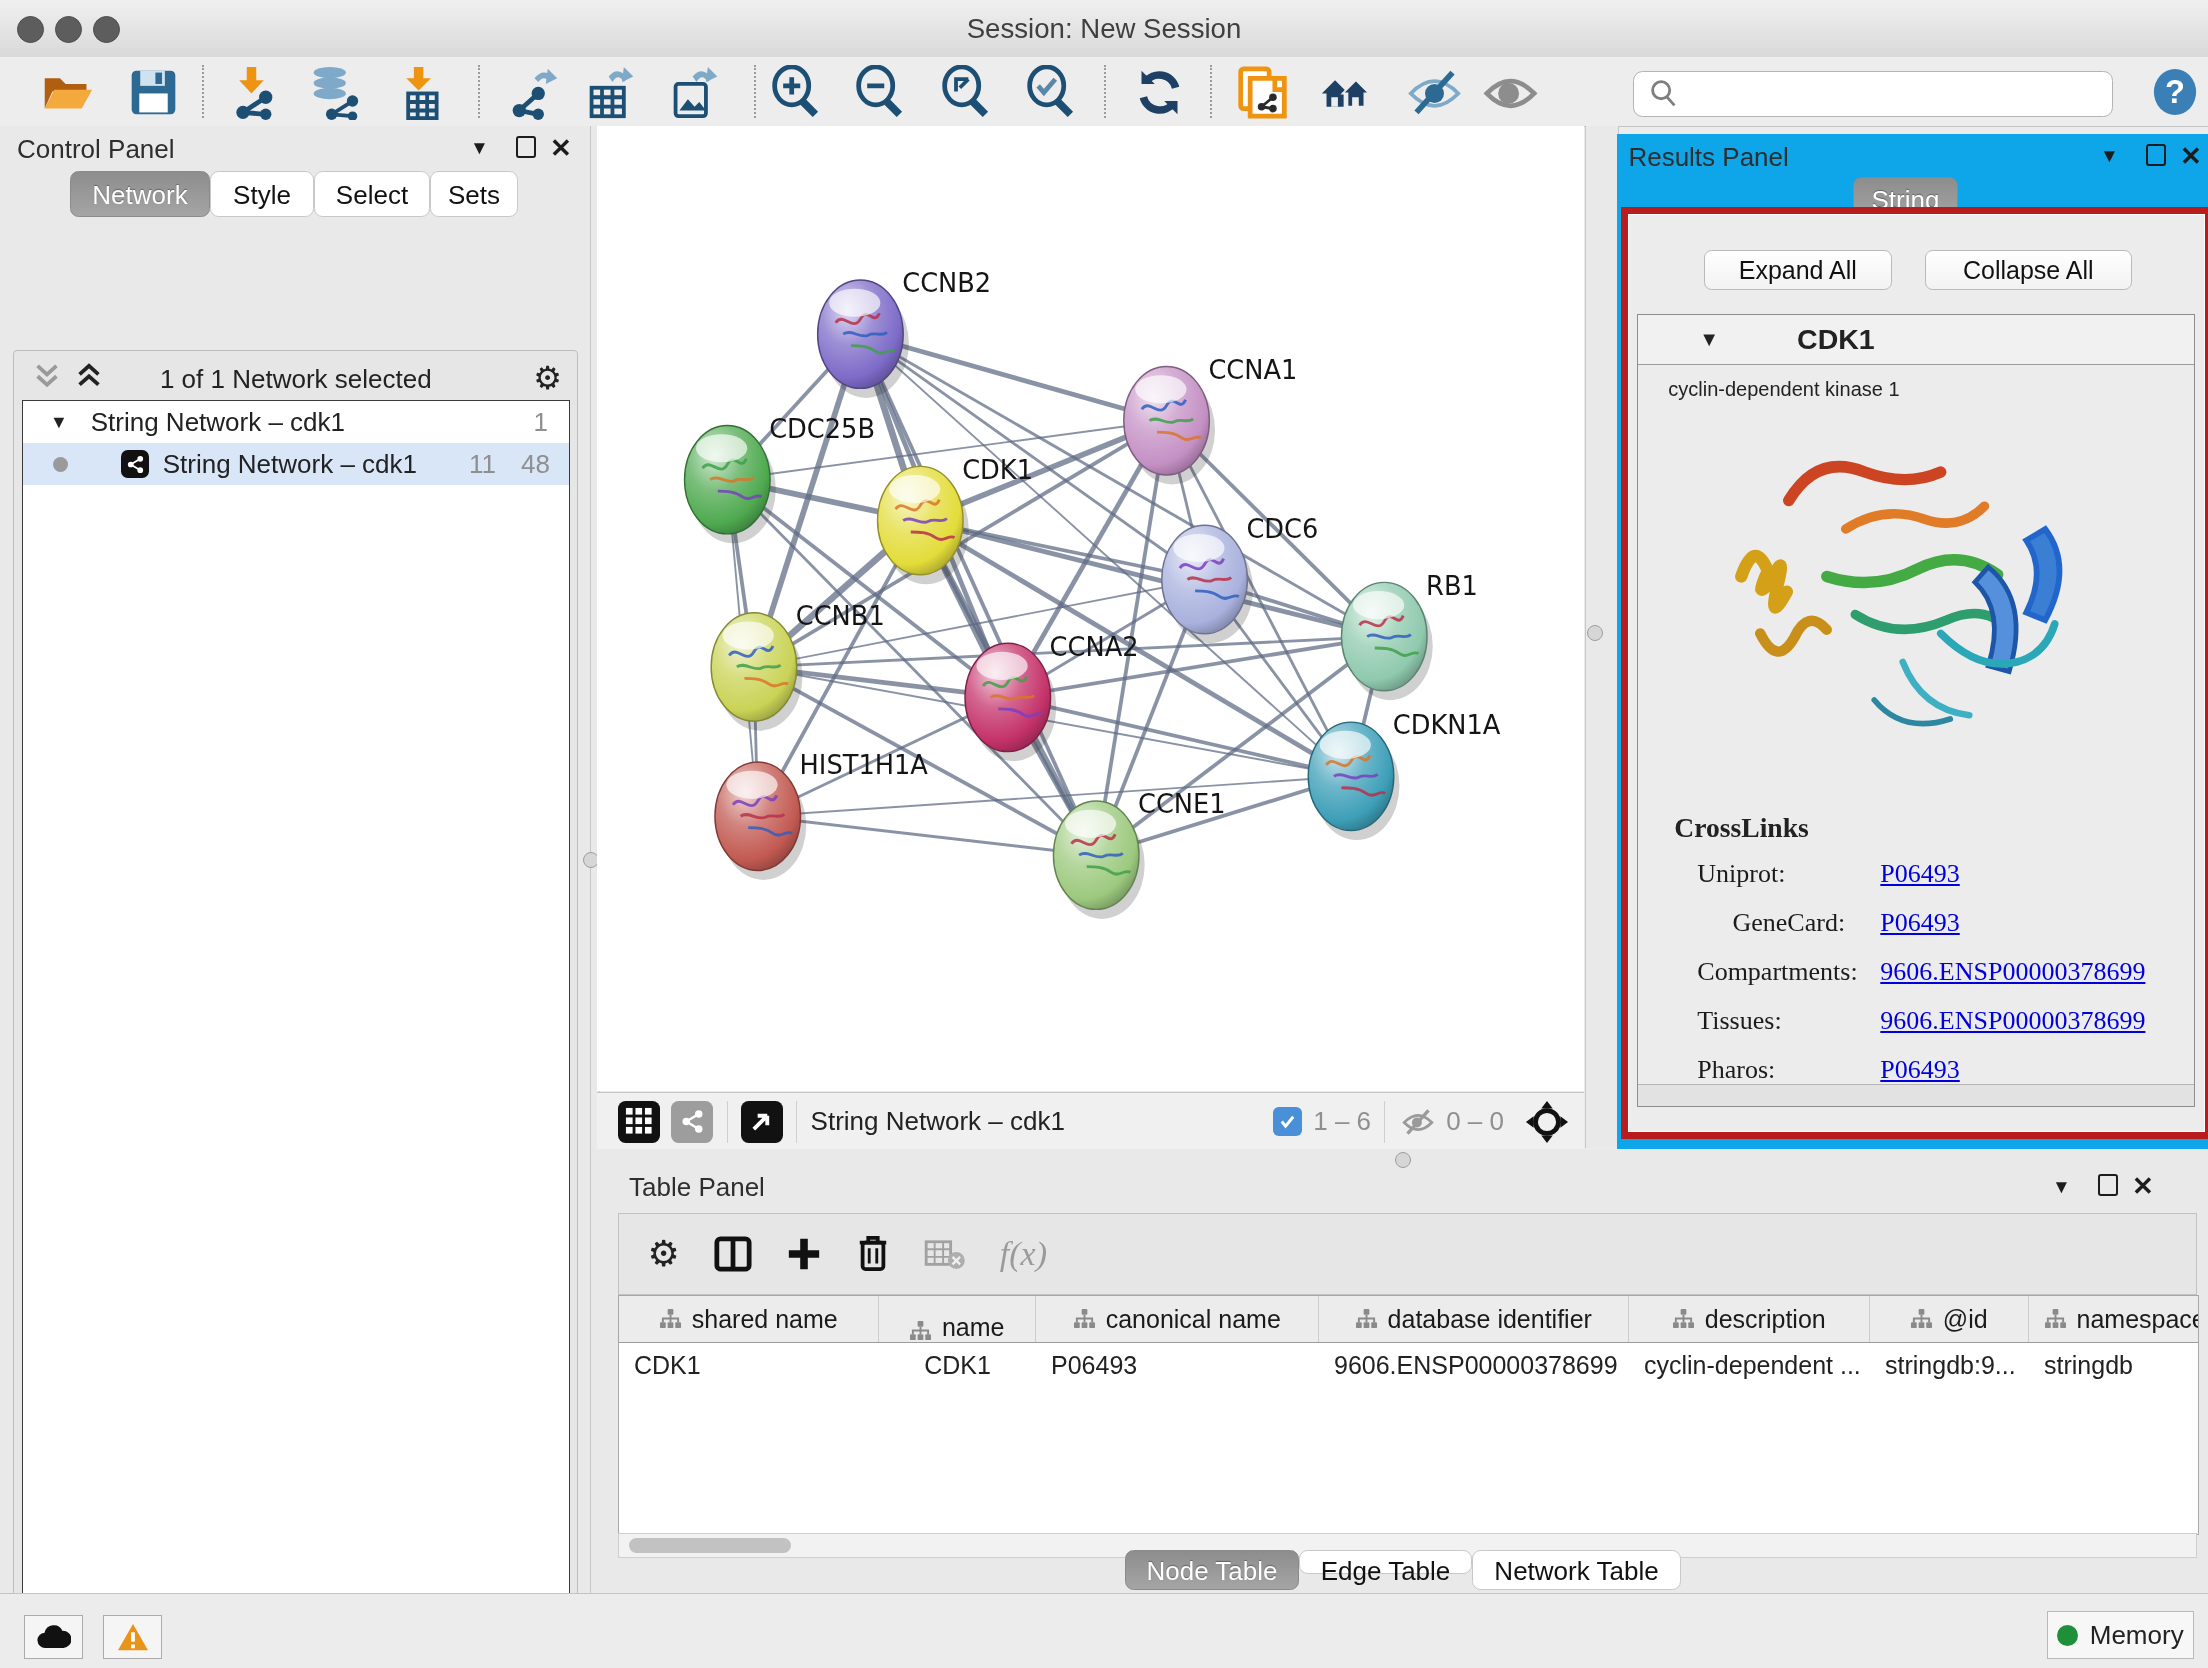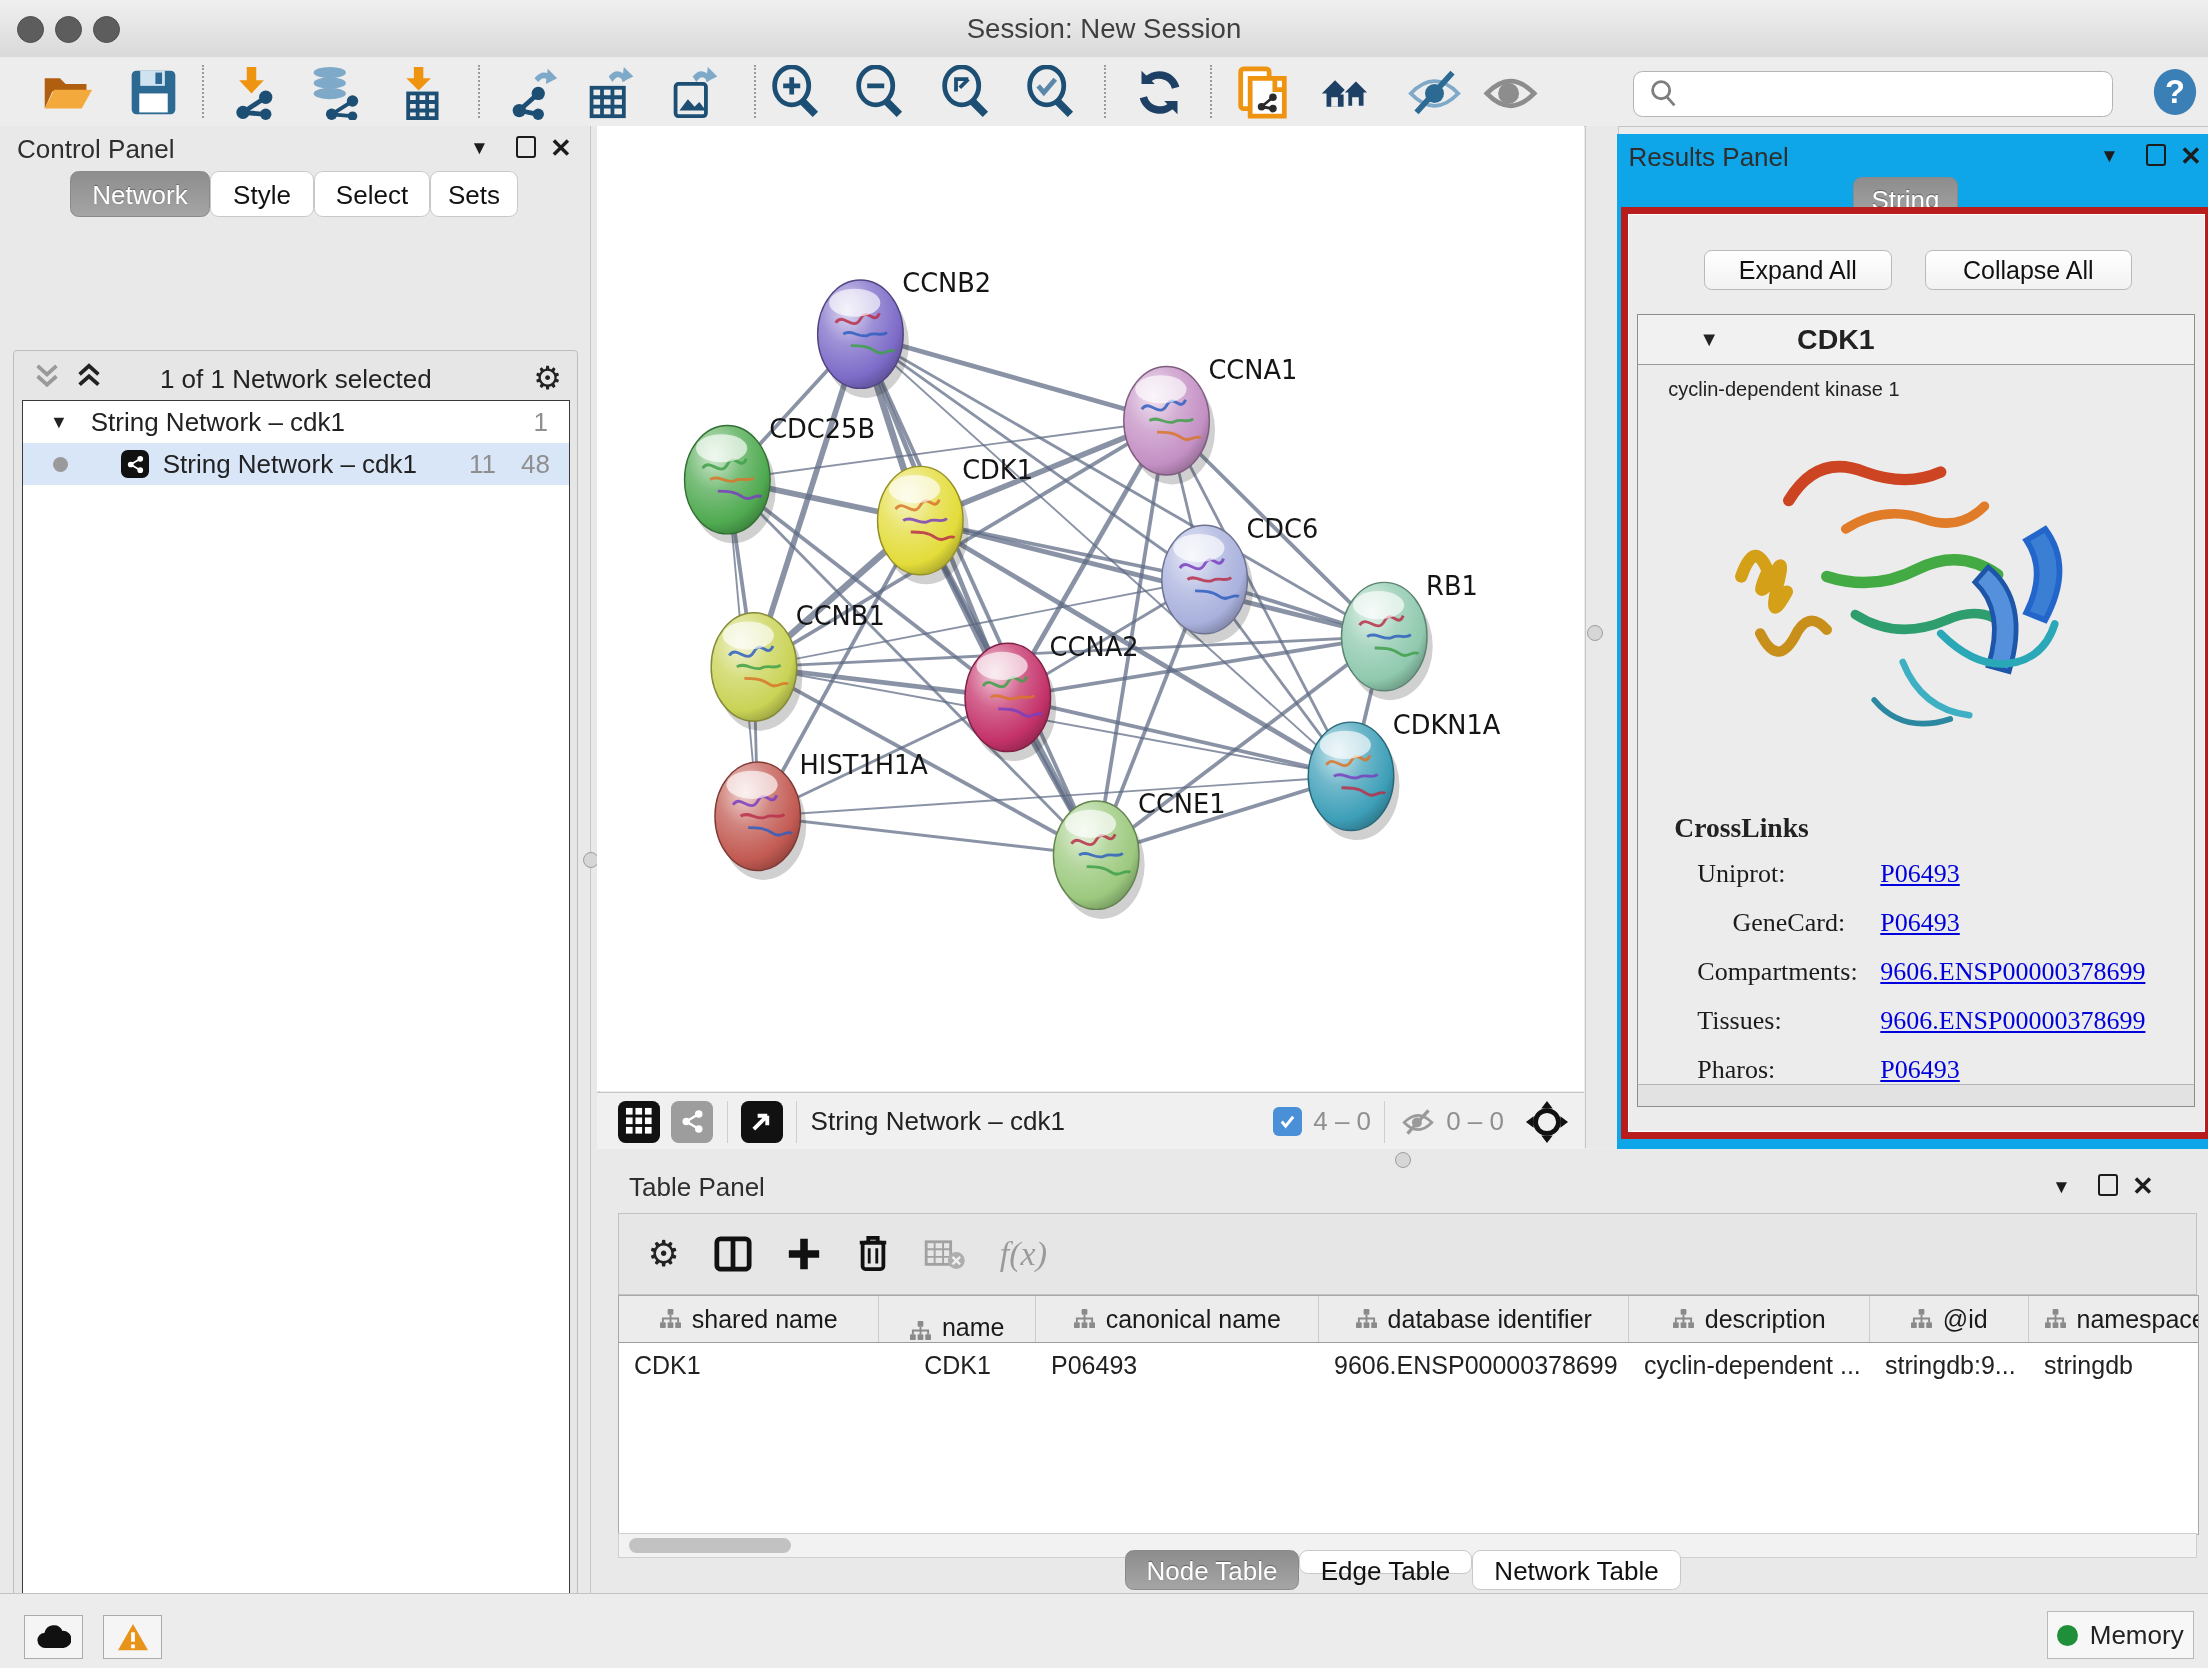--- a/index.html
+++ b/index.html
@@ -577,21 +577,21 @@
         </svg>
     </div>
     <div class="vt-sep"></div>
     <div style="font-size:26px;color:#222">String Network – cdk1</div>
     <div style="margin-left:auto;display:flex;align-items:center">
       <span style="width:28.5px;height:28.5px;border-radius:5.7px;background:#4a90d9;display:inline-flex;align-items:center;justify-content:center">
         <svg width="19" height="19" viewBox="0 0 20 20">
             <path d="M4 10l4 5 8-10" stroke="#fff" stroke-width="3" fill="none"></path>
           </svg>
       </span>
-      <span class="gray" style="font-size:26px;margin-left:11.4px">4 – 0</span>
+      <span class="gray" style="font-size:26px;margin-left:11.4px">1 – 6</span>
       <span class="vt-sep"></span>
       <svg width="38" height="32" viewBox="0 0 58 58">
           <path d="M4 30q25-26 50 0q-25 26-50 0z" fill="none" stroke="#9a9a9a" stroke-width="5"></path>
           <circle cx="27" cy="30" r="9" fill="#9a9a9a"></circle>
           <path d="M10 50L48 8" stroke="#9a9a9a" stroke-width="6"></path>
         </svg>
       <span class="gray" style="font-size:26px;margin-left:9.5px">0 – 0</span>
       <svg width="44" height="44" viewBox="0 0 46 46" style="margin:0 15px 0 21px;cursor:pointer">
           <circle cx="23" cy="23" r="12" fill="none" stroke="#111" stroke-width="5"></circle>
           <path d="M23 1l6 8H17zM23 45l6-8H17zM1 23l8-6v12zM45 23l-8-6v12z" fill="#111"></path>

